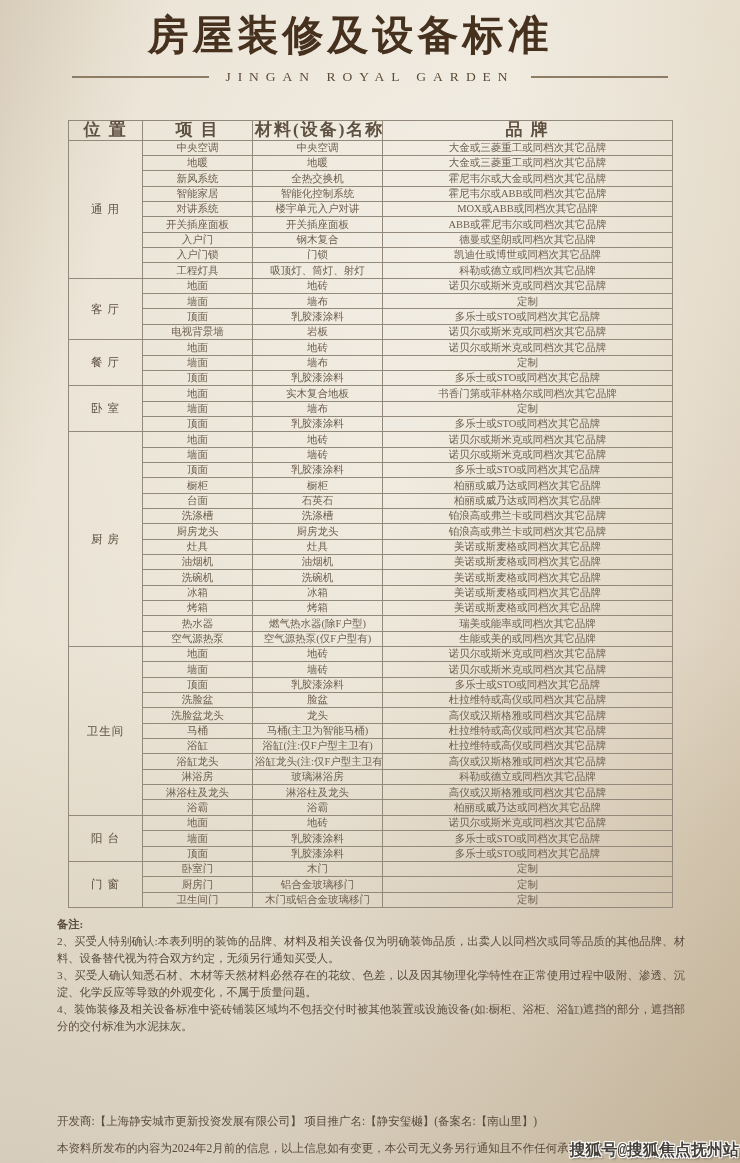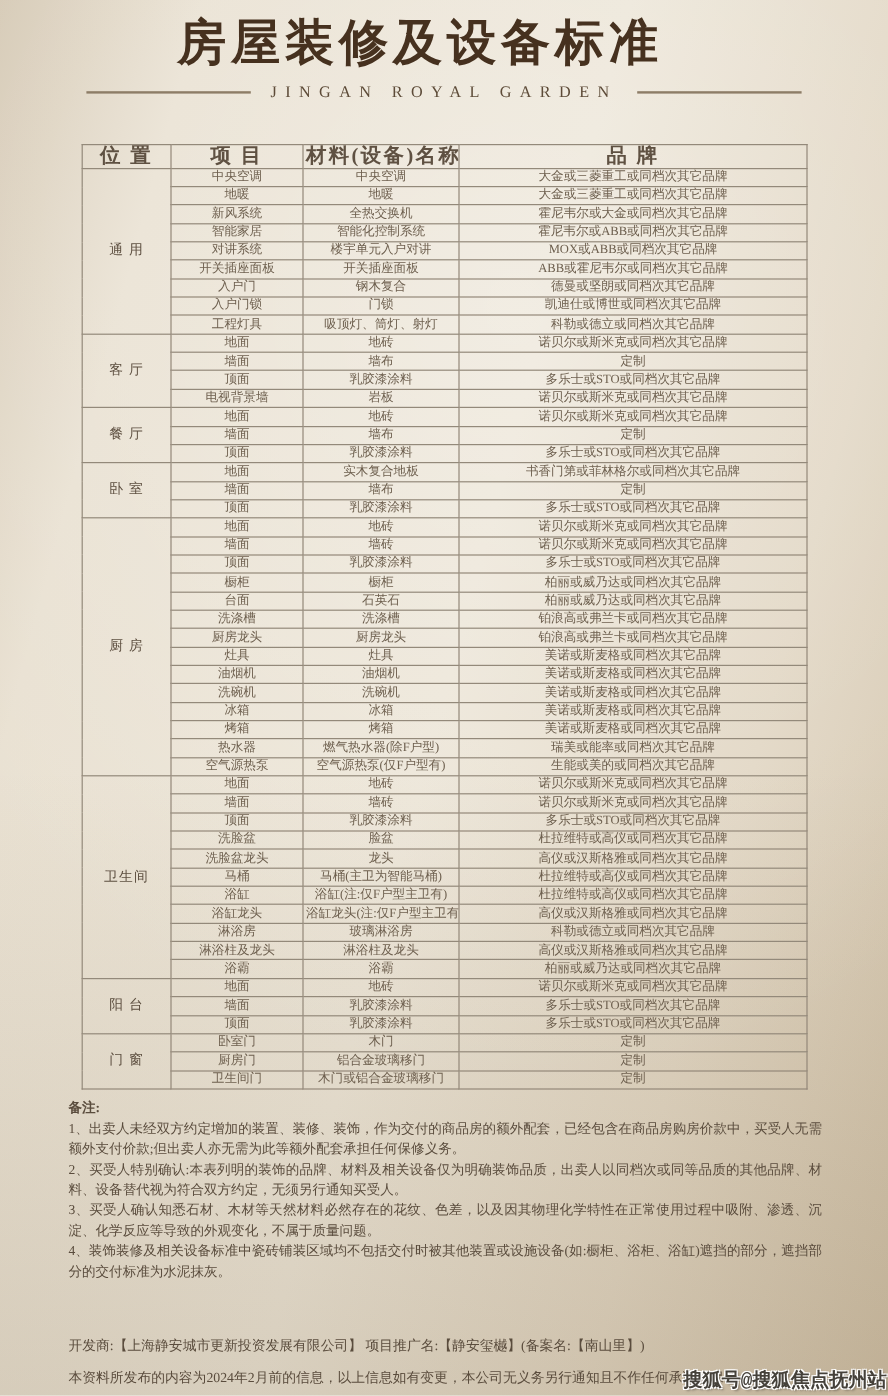--- a/index.html
+++ b/index.html
@@ -343,21 +343,20 @@
           <td>卫生间门</td>
           <td>木门或铝合金玻璃移门</td>
           <td>定制</td>
         </tr>
       </tbody>
   </table>
 
   <div class="notes">
     <p class="notes-title">备注:</p>
     <div>
-        <p>1、出卖人未经双方约定增加的装置、装修、装饰，作为交付的商品房的额外配套，已经包含在商品房购房价款中，买受人无需额外支付价款;但出卖人亦无需为此等额外配套承担任何保修义务。</p>
         <p>2、买受人特别确认:本表列明的装饰的品牌、材料及相关设备仅为明确装饰品质，出卖人以同档次或同等品质的其他品牌、材料、设备替代视为符合双方约定，无须另行通知买受人。</p>
         <p>3、买受人确认知悉石材、木材等天然材料必然存在的花纹、色差，以及因其物理化学特性在正常使用过程中吸附、渗透、沉淀、化学反应等导致的外观变化，不属于质量问题。</p>
         <p>4、装饰装修及相关设备标准中瓷砖铺装区域均不包括交付时被其他装置或设施设备(如:橱柜、浴柜、浴缸)遮挡的部分，遮挡部分的交付标准为水泥抹灰。</p>
       </div>
   </div>
 
   <div class="footer">
     <p>开发商:【上海静安城市更新投资发展有限公司】 项目推广名:【静安玺樾】(备案名:【南山里】)</p>
     <p>本资料所发布的内容为2024年2月前的信息，以上信息如有变更，本公司无义务另行通知且不作任何承诺或保证</p>
   </div>

